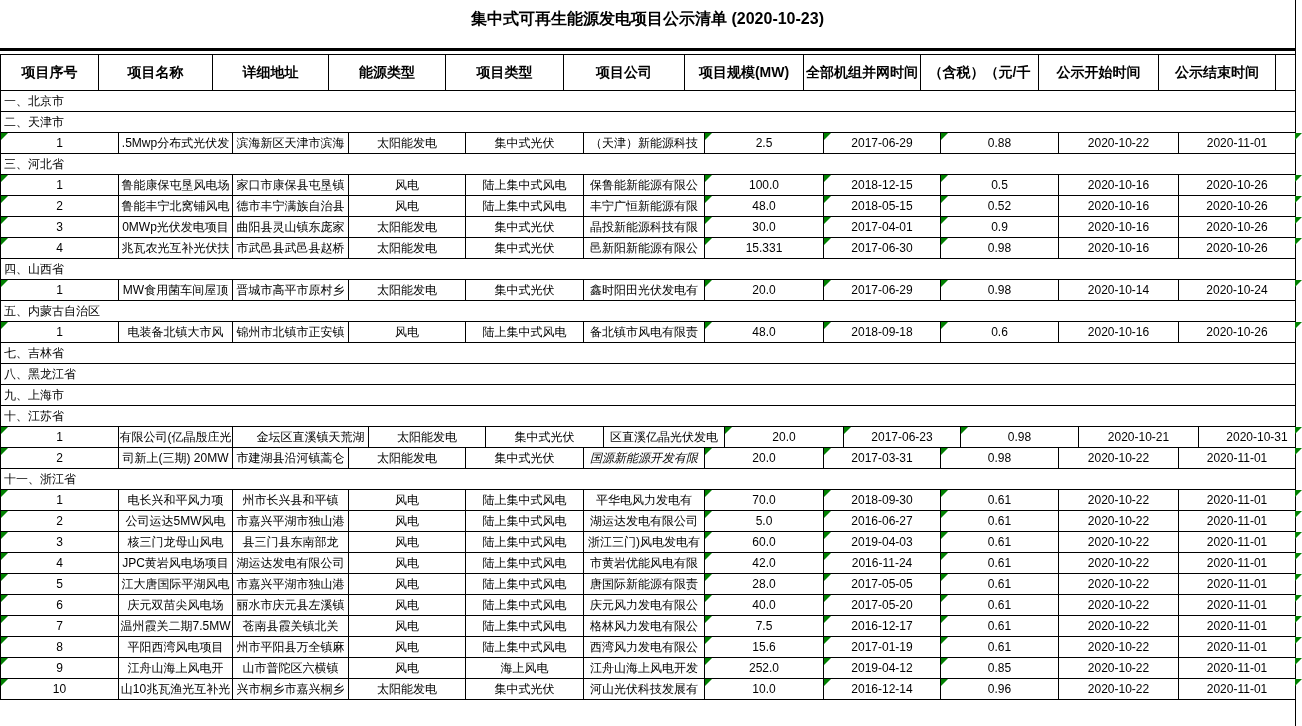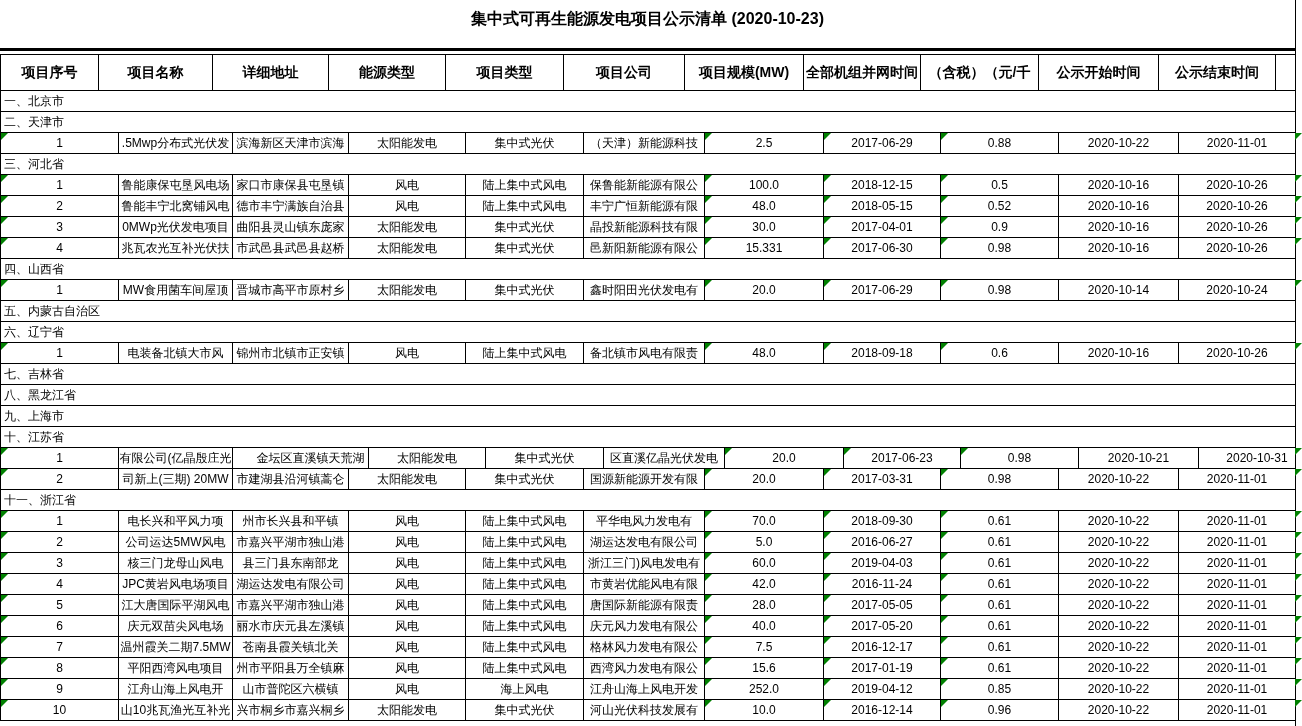--- a/index.html
+++ b/index.html
@@ -162,23 +162,20 @@
           <div class="cell" style="width: 120px;">2020-10-14</div>
           <div class="cell" style="width: 117px;">2020-10-24</div>
           <div class="ghost">
             <span class="tri"></span>
           </div>
         </div>
         <div class="row">
           <div class="cell section-cell">五、内蒙古自治区</div>
         </div>
         <div class="row">
-          <div class="cell section-cell">六、辽宁省</div>
-        </div>
-        <div class="row">
           <div class="cell" style="width: 118px;">1<span class="tri"></span></div>
           <div class="cell" style="width: 114px;">电装备北镇大市风</div>
           <div class="cell" style="width: 116px;">锦州市北镇市正安镇</div>
           <div class="cell" style="width: 117px;">风电</div>
           <div class="cell" style="width: 118px;">陆上集中式风电</div>
           <div class="cell" style="width: 121px;">备北镇市风电有限责</div>
           <div class="cell" style="width: 119px;">48.0<span class="tri"></span></div>
           <div class="cell" style="width: 117px;">2018-09-18<span class="tri"></span></div>
           <div class="cell" style="width: 118px;">0.6<span class="tri"></span></div>
           <div class="cell" style="width: 120px;">2020-10-16</div>
@@ -214,21 +211,21 @@
           <div class="ghost">
             <span class="tri"></span>
           </div>
         </div>
         <div class="row">
           <div class="cell" style="width: 118px;">2<span class="tri"></span></div>
           <div class="cell" style="width: 114px;">司新上(三期) 20MW</div>
           <div class="cell" style="width: 116px;">市建湖县沿河镇蒿仑</div>
           <div class="cell" style="width: 117px;">太阳能发电</div>
           <div class="cell" style="width: 118px;">集中式光伏</div>
-          <div class="cell" style="width: 121px;">国源新能源开发有限</div>
+          <div class="cell" style="width: 121px; font-style: italic;">国源新能源开发有限</div>
           <div class="cell" style="width: 119px;">20.0<span class="tri"></span></div>
           <div class="cell" style="width: 117px;">2017-03-31<span class="tri"></span></div>
           <div class="cell" style="width: 118px;">0.98<span class="tri"></span></div>
           <div class="cell" style="width: 120px;">2020-10-22</div>
           <div class="cell" style="width: 117px;">2020-11-01</div>
           <div class="ghost">
             <span class="tri"></span>
           </div>
         </div>
         <div class="row">

